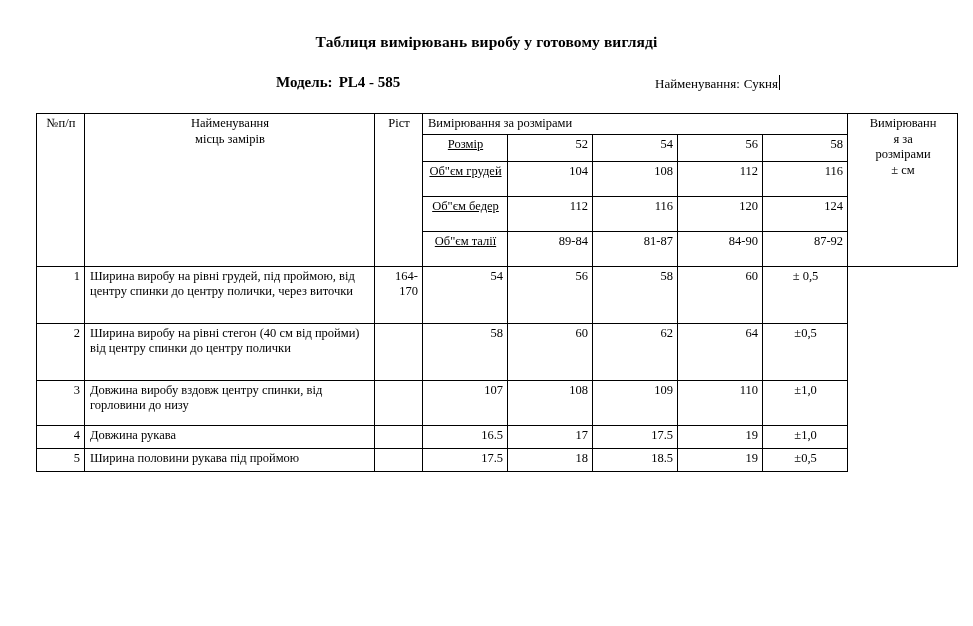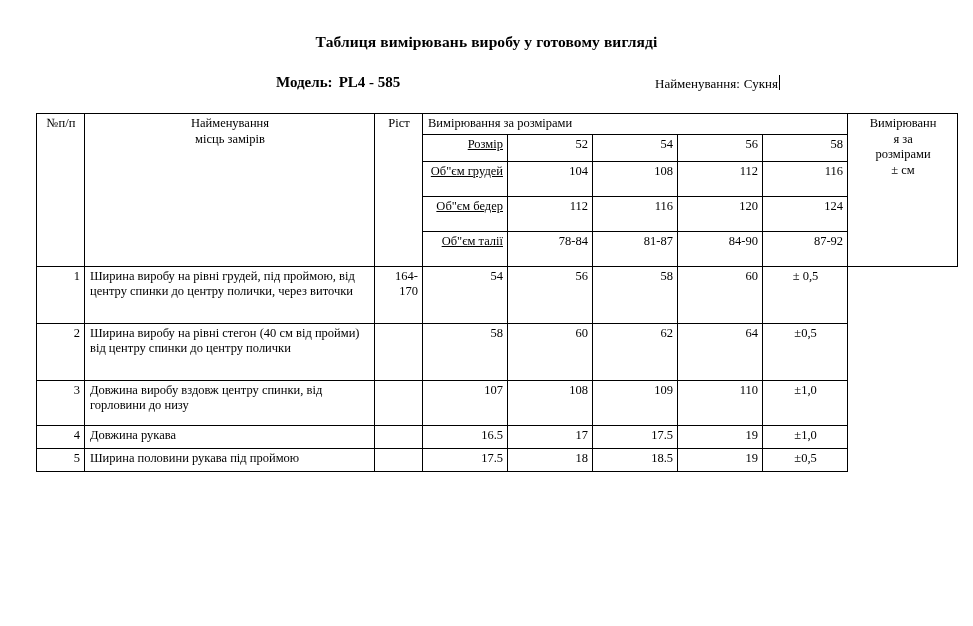--- a/index.html
+++ b/index.html
@@ -98,21 +98,21 @@
   .head-center {
     text-align: center;
     vertical-align: top;
   }
   .head-span {
   }
   .nowrap-center { text-align: right; }
 
   
   .inner-label {
-    text-align: right;
+    text-align: center;
     padding-left: 5px;
   }
   .u { text-decoration: underline; }
   .tol-cell { text-align: center; vertical-align: top; }
 
   .row-tall td { height: 52px; }
   .row-tall2 td { height: 40px; }
   .row-single td { height: 18px; }
 
   .sizes-head-row td { height: 22px; }
@@ -183,21 +183,21 @@
       <tr class="size-data-row">
         <td class="inner-label"><span class="u">Об"єм бедер</span></td>
         <td class="nowrap-center">112</td>
         <td class="nowrap-center">116</td>
         <td class="nowrap-center">120</td>
         <td class="nowrap-center">124</td>
       </tr>
 
       <tr class="size-data-row">
         <td class="inner-label"><span class="u">Об"єм талії</span></td>
-        <td class="nowrap-center">78-84</td>
+        <td class="nowrap-center">89-84</td>
         <td class="nowrap-center">81-87</td>
         <td class="nowrap-center">84-90</td>
         <td class="nowrap-center">87-92</td>
       </tr>
 
       <tr class="row-tall">
         <td class="nowrap-center">1</td>
         <td>Ширина виробу на рівні грудей, під проймою, від центру спинки до центру полички, через виточки</td>
         <td class="nowrap-center">164-170</td>
         <td class="nowrap-center">54</td>

